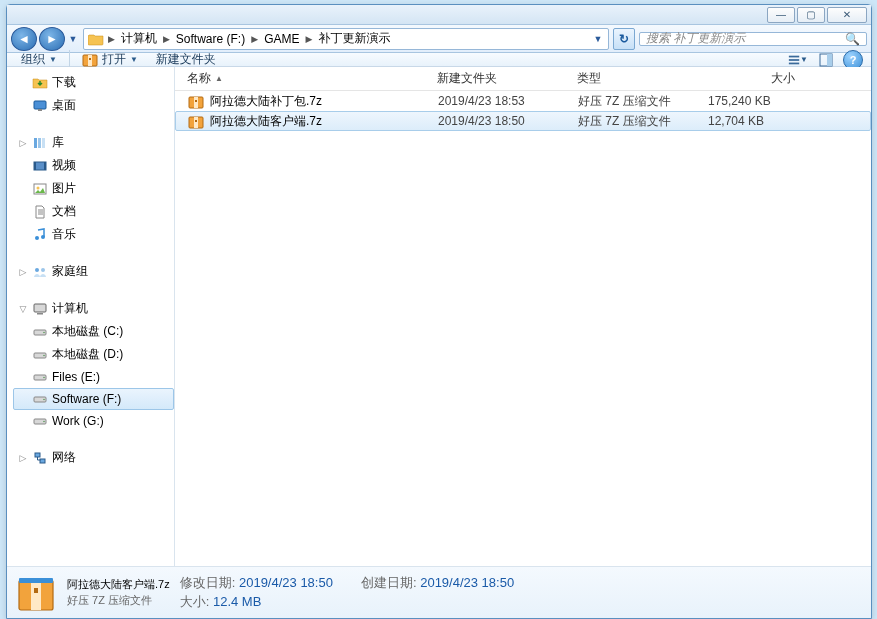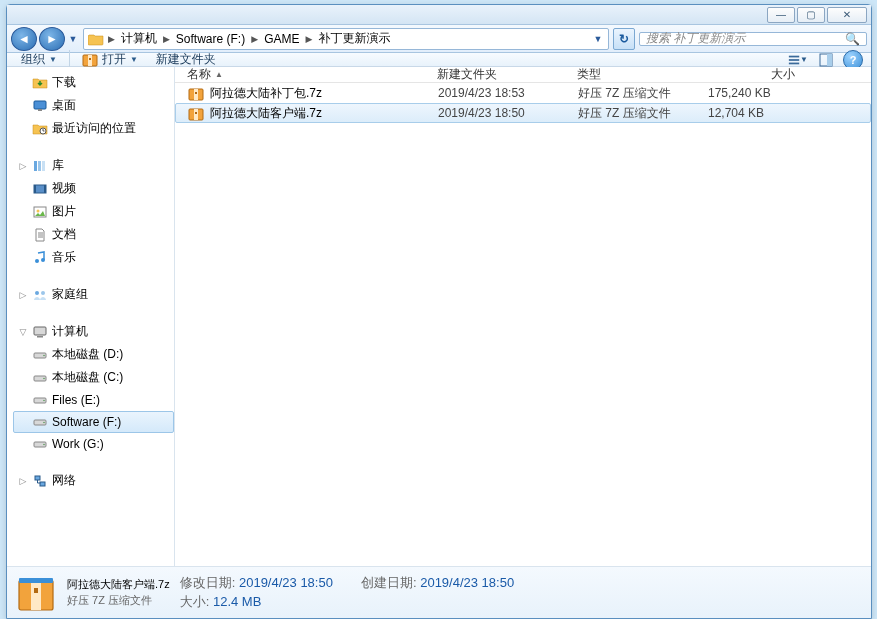--- a/index.html
+++ b/index.html
@@ -41,21 +41,21 @@
 .nav-node{ display:flex; align-items:center; gap:4px; padding:2px 2px 2px 4px; cursor:pointer; white-space:nowrap; border:1px solid transparent; border-radius:2px;}
 .nav-node.selected{background:linear-gradient(to bottom,#eaf4fd,#d4e9fa);border-color:#9cc6e8;}
 .nav-expand{width:10px;font-size:9px;color:#888;display:inline-block;text-align:center;}
 .nav-indent1{padding-left:18px;}
 .nav-indent2{padding-left:18px;}
 .nav-section-gap{height:14px;}
 .nav-icon{width:16px;height:16px;display:inline-flex;align-items:center;justify-content:center;}
 
 
 .content{ flex:1; display:flex; flex-direction:column; background:#fff;}
-.col-headers{ height:16px; display:flex; border-bottom:1px solid #e5e5e5; color:#333; padding-left:6px;}
+.col-headers{ height:24px; display:flex; border-bottom:1px solid #e5e5e5; color:#333; padding-left:6px;}
 .col{ padding:0 6px; display:flex; align-items:center; gap:4px;}
 .col-name{width:250px;}
 .col-date{width:140px;}
 .col-type{width:130px;}
 .col-size{width:100px; justify-content:flex-end;}
 .sort-arrow{font-size:8px;color:#666;}
 .file-rows{flex:1; overflow:auto;}
 .file-row{ height:20px; display:flex; align-items:center; padding-left:6px; border:1px solid transparent; cursor:pointer;}
 .file-row.selected{background:linear-gradient(to bottom,#eef6fd,#dcedfa);border-color:#a8cdea;border-radius:2px;}
 .cell{padding:0 6px; color:#444; white-space:nowrap; overflow:hidden; text-overflow:ellipsis;}
@@ -179,30 +179,20 @@
       </div>
       <div class="nav-node nav-indent1">
         <span class="nav-icon">
             <svg viewBox="0 0 16 16">
               <rect x="2" y="3" width="12" height="8" rx="1" fill="#4a8fd6" stroke="#1a5a9a"></rect>
               <rect x="6" y="11" width="4" height="2" fill="#888"></rect>
             </svg>
           </span>
         <span>桌面</span>
       </div>
-      <div class="nav-node nav-indent1">
-        <span class="nav-icon">
-            <svg viewBox="0 0 16 16">
-              <path class="ic-folder" d="M1 4h5l1 1h8v8H1z"></path>
-              <circle cx="11" cy="10" r="3" fill="#fff" stroke="#555"></circle>
-              <path d="M11 8v2h1.5" stroke="#555" fill="none"></path>
-            </svg>
-          </span>
-        <span>最近访问的位置</span>
-      </div>
 
       <div class="nav-section-gap"></div>
       <div class="nav-node">
         <span class="nav-expand">▷</span>
         <span class="nav-icon">
             <svg viewBox="0 0 16 16">
               <rect x="2" y="3" width="3" height="10" fill="#6aa8e0"></rect>
               <rect x="6" y="3" width="3" height="10" fill="#9cc6ea"></rect>
               <rect x="10" y="3" width="3" height="10" fill="#c8e0f4"></rect>
             </svg>
@@ -273,30 +263,30 @@
           </span>
         <span>计算机</span>
       </div>
       <div class="nav-node nav-indent2">
         <span class="nav-icon">
             <svg viewBox="0 0 16 16">
               <rect x="2" y="6" width="12" height="5" rx="1" class="ic-drive"></rect>
               <circle cx="12" cy="8.5" r="0.8" fill="#5a9a5a"></circle>
             </svg>
           </span>
+        <span>本地磁盘 (C:)</span>
+      </div>
+      <div class="nav-node nav-indent2">
+        <span class="nav-icon">
+            <svg viewBox="0 0 16 16">
+              <rect x="2" y="6" width="12" height="5" rx="1" class="ic-drive"></rect>
+              <circle cx="12" cy="8.5" r="0.8" fill="#5a9a5a"></circle>
+            </svg>
+          </span>
         <span>本地磁盘 (D:)</span>
-      </div>
-      <div class="nav-node nav-indent2">
-        <span class="nav-icon">
-            <svg viewBox="0 0 16 16">
-              <rect x="2" y="6" width="12" height="5" rx="1" class="ic-drive"></rect>
-              <circle cx="12" cy="8.5" r="0.8" fill="#5a9a5a"></circle>
-            </svg>
-          </span>
-        <span>本地磁盘 (C:)</span>
       </div>
       <div class="nav-node nav-indent2">
         <span class="nav-icon">
             <svg viewBox="0 0 16 16">
               <rect x="2" y="6" width="12" height="5" rx="1" class="ic-drive"></rect>
               <circle cx="12" cy="8.5" r="0.8" fill="#5a9a5a"></circle>
             </svg>
           </span>
         <span>Files (E:)</span>
       </div>

